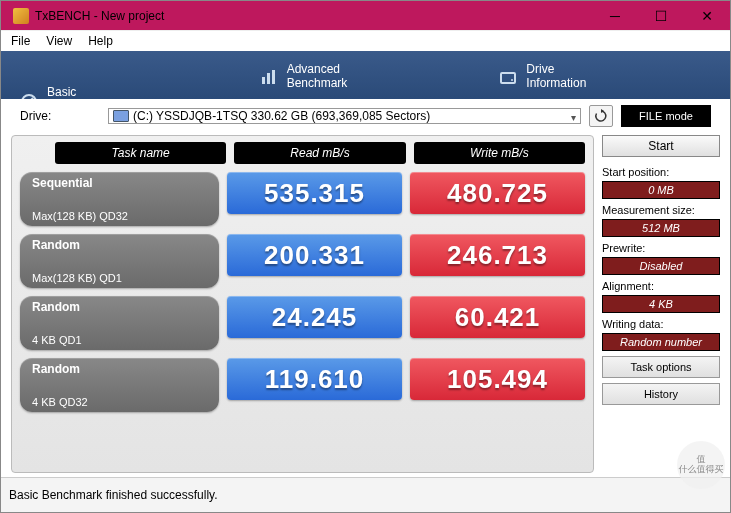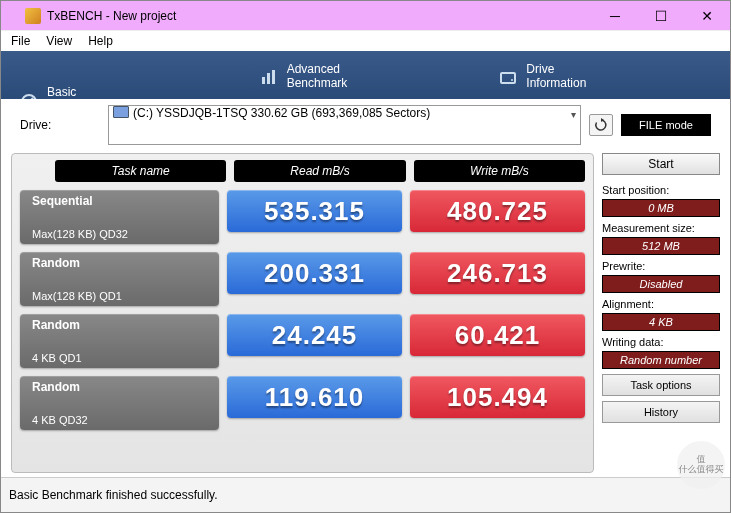--- a/index.html
+++ b/index.html
@@ -1,41 +1,41 @@
 <!DOCTYPE html>
 <html><head>
 <meta charset="utf-8">
 <style>
 * { box-sizing: border-box; margin: 0; padding: 0; }
 body { font-family: "Segoe UI", Tahoma, sans-serif; font-size: 12px; background: #fff; width: 731px; height: 513px; overflow: hidden; display: flex; flex-direction: column; border: 1px solid #888; }
-.titlebar { height: 30px; display: flex; align-items: center; padding: 0 0 0 24px; background: #f0abfc; border-bottom: 1px solid #eee; }
+.titlebar { height: 30px; display: flex; align-items: center; padding: 0 0 0 12px; background: #be185d; border-bottom: 1px solid #eee; }
 .titlebar .app-icon { width: 16px; height: 16px; background: linear-gradient(135deg,#f0c040,#d08020); border-radius: 2px; margin-right: 6px; }
 .titlebar .title { flex: 1; font-size: 12px; color: #000; }
 .titlebar .win-controls { display: flex; }
 .titlebar .win-btn { width: 46px; height: 30px; display: flex; align-items: center; justify-content: center; font-size: 14px; color: #000; }
 .menubar { height: 20px; display: flex; align-items: center; gap: 16px; padding: 0 10px; font-size: 12px; color: #000; }
 .tabbar { height: 48px; background: linear-gradient(#3a5a8a,#2a4a78); display: flex; align-items: stretch; padding: 4px 6px 0 6px; gap: 2px; }
 .tab { flex: 1; display: flex; align-items: center; justify-content: flex-start; padding: 0 12px; gap: 8px; color: #fff; font-size: 12px; border-radius: 6px 6px 0 0; cursor: pointer; }
 .tab.active { background: linear-gradient(#5a8ad0,#3a6ab8); box-shadow: inset 0 1px 0 rgba(255,255,255,0.3); margin-top: 45px; }
 .tab .tab-icon { width: 20px; height: 20px; display: flex; align-items: center; justify-content: center; color: #cde; }
 .tab .tab-text { line-height: 1.15; }
 .content { flex: 1; display: flex; flex-direction: column; background: #fff; }
 .drive-row { display: flex; align-items: center; padding: 6px 19px; gap: 8px; }
 .drive-label { width: 80px; font-size: 12px; }
-.drive-select { flex: 1; height: 40px; border: 1px solid #999; background: #fff; display: flex; align-items: flex-start; padding: 0 4px; gap: 4px; position: relative; }
+.drive-select { flex: 1; height: 16px; border: 1px solid #999; background: #fff; display: flex; align-items: center; padding: 0 4px; gap: 4px; position: relative; }
 .drive-select .disk-icon { width: 16px; height: 12px; background: #7aa0e0; border: 1px solid #456; border-radius: 1px; }
 .drive-select .chev { position: absolute; right: 4px; top: 3px; color: #555; font-size: 10px; }
 .refresh-btn { width: 24px; height: 22px; border: 1px solid #999; background: #f4f4f4; display: flex; align-items: center; justify-content: center; border-radius: 2px; }
 .filemode-btn { width: 90px; height: 22px; background: #000; color: #fff; font-size: 11px; display: flex; align-items: center; justify-content: center; border: 1px solid #000; }
 .main-row { flex: 1; display: flex; padding: 2px 10px 4px 10px; gap: 8px; }
 .benchpanel { flex: 1; background: linear-gradient(#f0f0f0,#e4e4e4); border: 1px solid #bbb; border-radius: 4px; padding: 6px 8px; display: flex; flex-direction: column; gap: 8px; }
 .header-row { display: flex; gap: 8px; margin-left: 35px; }
 .header-cell { flex: 1; height: 22px; background: #000; color: #fff; font-style: italic; font-size: 12px; display: flex; align-items: center; justify-content: center; border-radius: 3px; }
 .bench-row { display: flex; gap: 8px; }
-.task-cell { flex: 1; height: 54px; background: linear-gradient(#888,#6a6a6a); color: #fff; border-radius: 4px; padding: 8px 12px; display: flex; flex-direction: column; justify-content: center; box-shadow: inset 0 1px 0 rgba(255,255,255,0.2), 0 1px 2px rgba(0,0,0,0.3); gap: 20px; }
+.task-cell { flex: 1; height: 54px; background: linear-gradient(#888,#6a6a6a); color: #fff; border-radius: 12px; padding: 8px 12px; display: flex; flex-direction: column; justify-content: center; box-shadow: inset 0 1px 0 rgba(255,255,255,0.2), 0 1px 2px rgba(0,0,0,0.3); gap: 20px; }
 .task-cell .t1 { font-size: 12px; font-weight: 600; }
 .task-cell .t2 { font-size: 11px; }
 .val-cell { flex: 1; height: 42px; border-radius: 4px; display: flex; align-items: center; justify-content: center; font-family: "Arial Black", Arial, sans-serif; font-size: 26px; font-weight: 900; letter-spacing: 1px; color: #fff; text-shadow: 0 2px 2px rgba(0,0,0,0.4); box-shadow: inset 0 1px 0 rgba(255,255,255,0.3), 0 1px 2px rgba(0,0,0,0.3); }
 .val-read { background: linear-gradient(#5a9ae8,#2a6ad8); }
 .val-write { background: linear-gradient(#f05860,#d82838); }
 .sidepanel { width: 118px; display: flex; flex-direction: column; gap: 3px; }
 .start-btn { height: 22px; background: linear-gradient(#fafafa,#e0e0e0); border: 1px solid #888; display: flex; align-items: center; justify-content: center; font-size: 12px; margin-bottom: 4px; }
 .side-label { font-size: 11px; color: #000; margin-top: 2px; }
 .side-val { height: 18px; background: #7f1d1d; color: #fff; font-size: 11px; display: flex; align-items: center; justify-content: center; border: 1px solid #000; font-style: italic; }
 .side-btn { height: 22px; background: linear-gradient(#f4f4f4,#e0e0e0); border: 1px solid #999; display: flex; align-items: center; justify-content: center; font-size: 11px; margin-top: 2px; }

